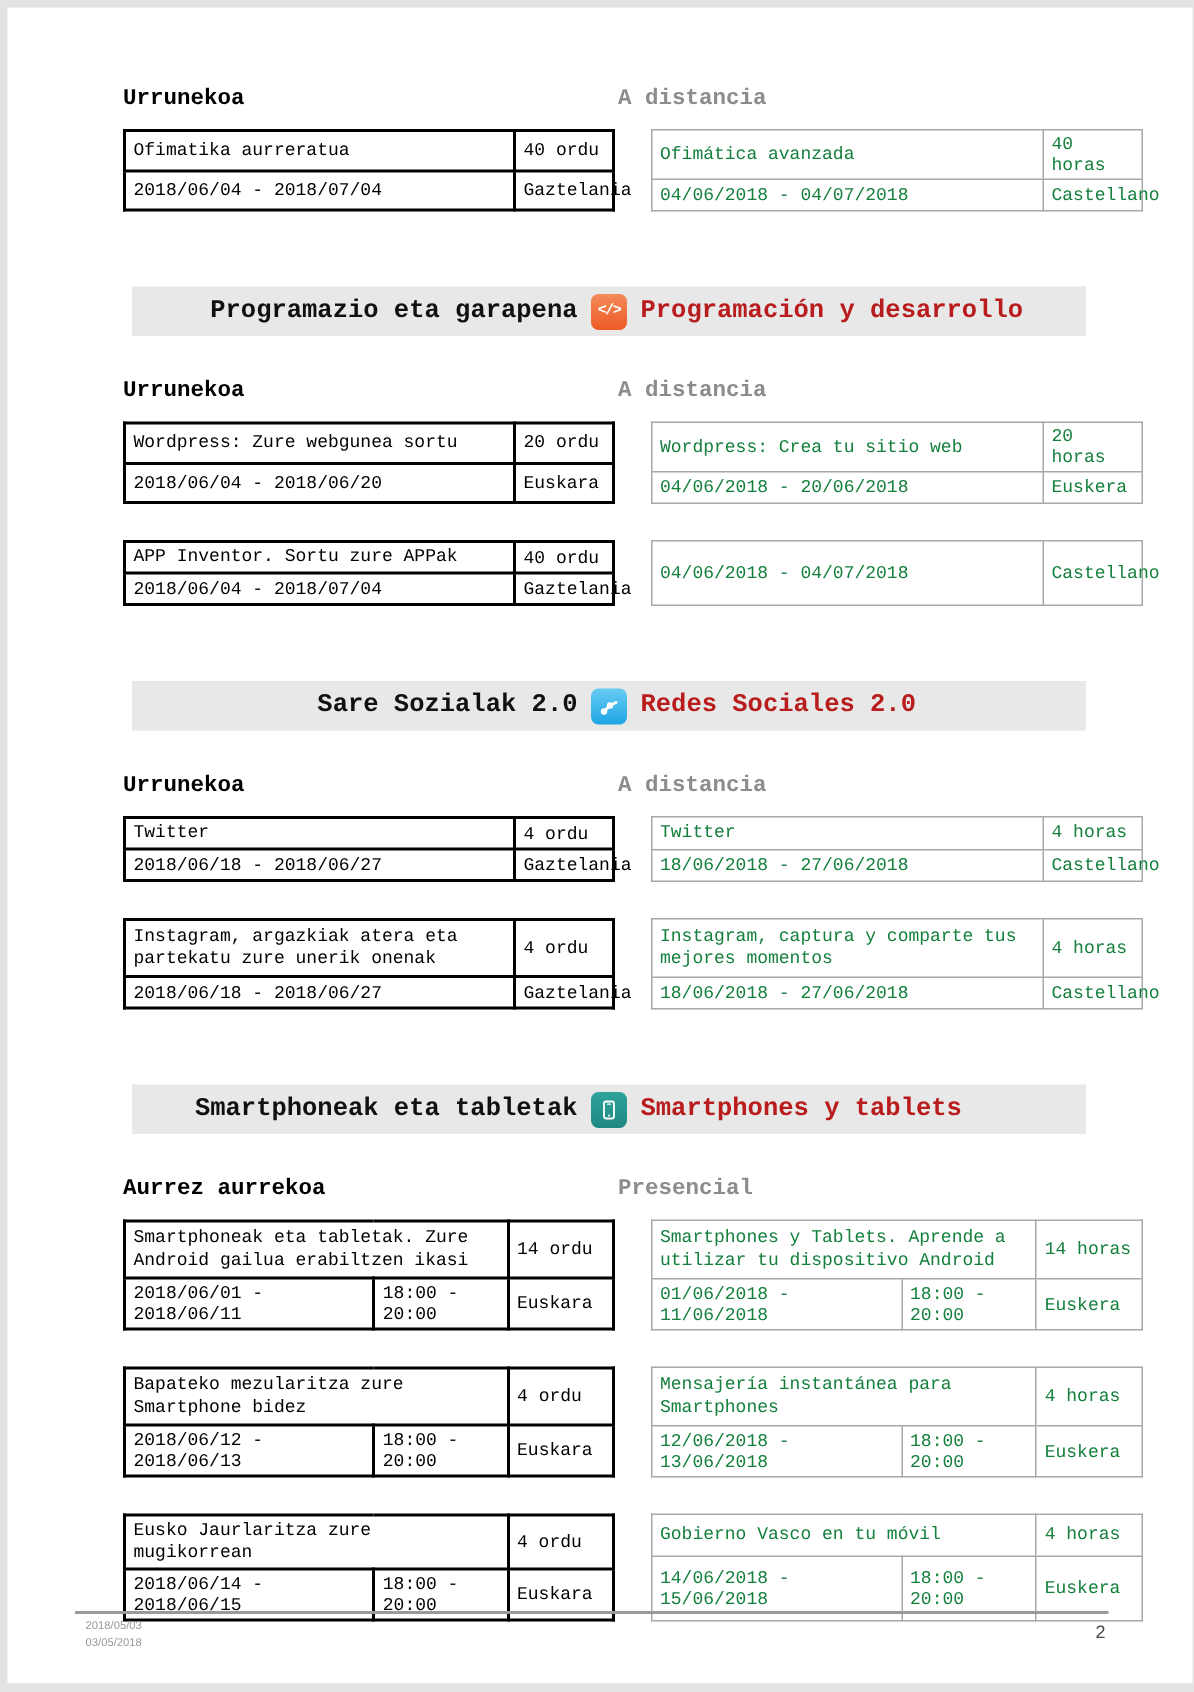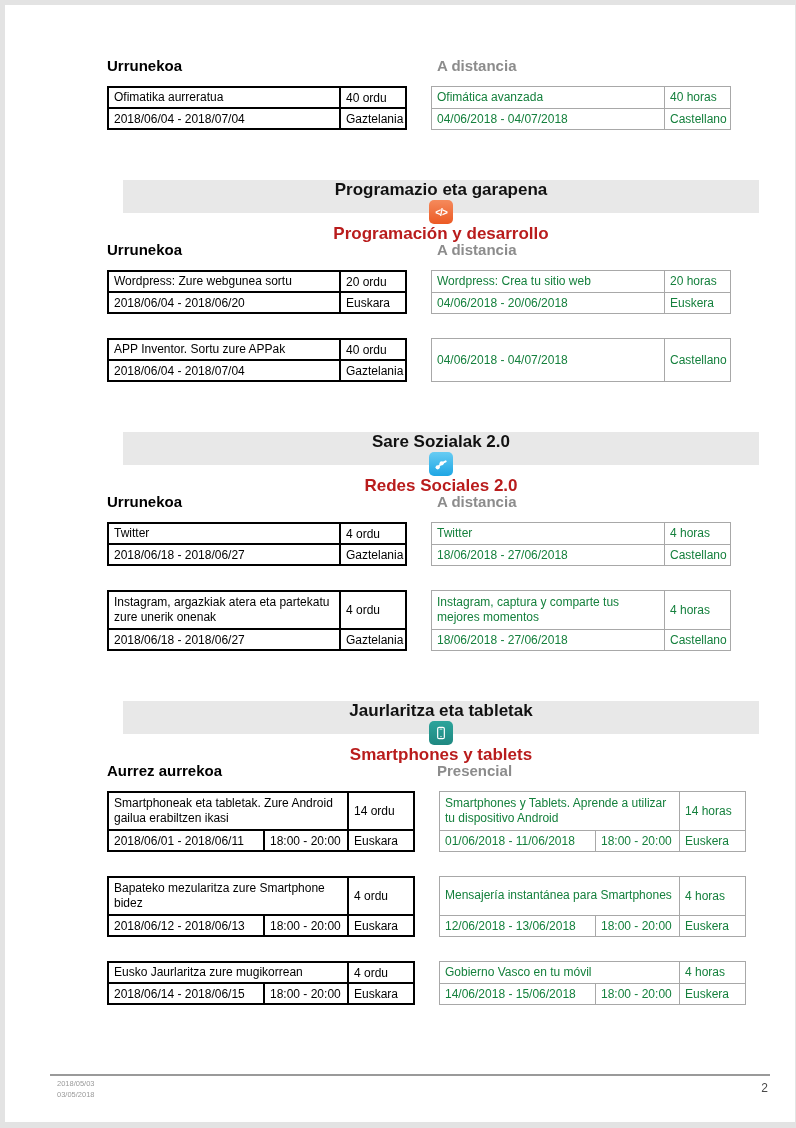--- a/index.html
+++ b/index.html
@@ -2,60 +2,60 @@
 <html><head>
 <meta charset="utf-8">
 <style>
   html,body { margin:0; padding:0; background:#fff; }
   body { width:796px; height:1128px; font-family:"Liberation Sans","DejaVu Sans",sans-serif; }
   .page {
     position:relative; width:796px; height:1128px; box-sizing:border-box;
     background:#fff; overflow:hidden;
     border-style:solid; border-color:#e3e3e3; border-width:5px 1px 6px 5px;
   }
-  .content { padding-left:102px; }
+  .content { padding-left:77px;font-family:Liberation Mono, monospace; }
 
   h3.col-heading { font-size:15px; font-weight:bold; color:#000; margin:0 0 12px 0; }
   h3.col-heading.es { color:#8c8c8c; }
   .headings { display:flex; gap:24px; }
   .headings h3 { width:306px; box-sizing:border-box; }
   .first-heading { margin-top:52px; }
 
   
   .section-bar {
-    width:636px; height:33px; background:#e8e8e8; margin:50px 0 28px 16px;
-    display:flex; align-items:center;flex-direction:column;
+    width:636px; height:33px; background:#e8e8e8; margin:50px 0 28px 6px;
+    display:flex; align-items:center;
   }
   .section-bar .half { flex:1; font-size:17px; font-weight:bold; white-space:nowrap; }
   .section-bar .half.eu { text-align:right; color:#111; }
   .section-bar .half.es { text-align:left; color:#b91c1c; }
   .bar-icon {
     width:24px; height:24px; border-radius:5px; margin:0 9px; flex:0 0 auto;
     display:flex; align-items:center; justify-content:center;
   }
   .bar-icon.code { background:linear-gradient(180deg,#f58a5c 0%,#ec5a24 100%); }
   .bar-icon.share { background:linear-gradient(180deg,#67ccf3 0%,#1ea6e4 100%); }
   .bar-icon.phone { background:linear-gradient(180deg,#2da49b 0%,#1f8881 100%); }
   .bar-icon .glyph-code { color:#fff; font-size:10px; font-weight:bold; letter-spacing:-1px; }
 
   
   .pair { display:flex; gap:24px; margin-bottom:24px; }
-  table.ct { border-collapse:collapse; width:300px; table-layout:fixed; }
+  table.ct { border-collapse:collapse; width:328px; table-layout:fixed; }
   table.ct td { padding:2px 5px; height:21px; font-size:12px; vertical-align:middle; box-sizing:border-box; }
   table.ct.eu, table.ct.eu td { border:2px solid #000; color:#000; }
   table.ct.es, table.ct.es td { border:1px solid #a8a8a8; color:#15803d; }
   table.ct td.title { text-align:left; line-height:1.25; }
   table.ct td.mid { text-align:left; }
   table.ct.tall tr:first-child td { height:38px; }
   col.c-side { width:66px; }
   col.c-time { width:84px; }
   col.c-date { width:156px; }
 
   
-  .footer { position:absolute; top:1069px; left:45px; right:25px; border-top:2px solid #9a9a9a; }
+  .footer { position:absolute; top:1069px; left:45px; right:56px; border-top:2px solid #9a9a9a; }
   .footer-dates { font-size:7.5px; color:#9a9a9a; line-height:1.4; padding:3px 0 0 7px; }
   .footer-page { position:absolute; right:2px; top:5px; font-size:12px; color:#4a4a4a; }
 </style>
 </head>
 <body>
 
 <div class="page">
   <div class="content">
 
     <div class="headings first-heading">
@@ -252,21 +252,21 @@
         </tr>
         <tr>
           <td class="mid">18/06/2018 - 27/06/2018</td>
           <td class="mid">Castellano</td>
         </tr>
       </tbody>
         </table>
     </div>
 
     <div class="section-bar">
-      <div class="half eu">Jaurlaritza eta tabletak</div>
+      <div class="half eu">Smartphoneak eta tabletak</div>
       <div class="bar-icon phone">
         <svg width="16" height="16" viewBox="0 0 24 24">
           <rect x="7" y="3.5" width="10" height="17" rx="2.2" fill="none" stroke="#fff" stroke-width="1.8"></rect>
           <circle cx="12" cy="17.4" r="1" fill="#fff"></circle>
           <line x1="10.5" y1="6.2" x2="13.5" y2="6.2" stroke="#fff" stroke-width="1.2" stroke-linecap="round"></line>
         </svg>
       </div>
       <div class="half es">Smartphones y tablets</div>
     </div>
     <div class="headings">

